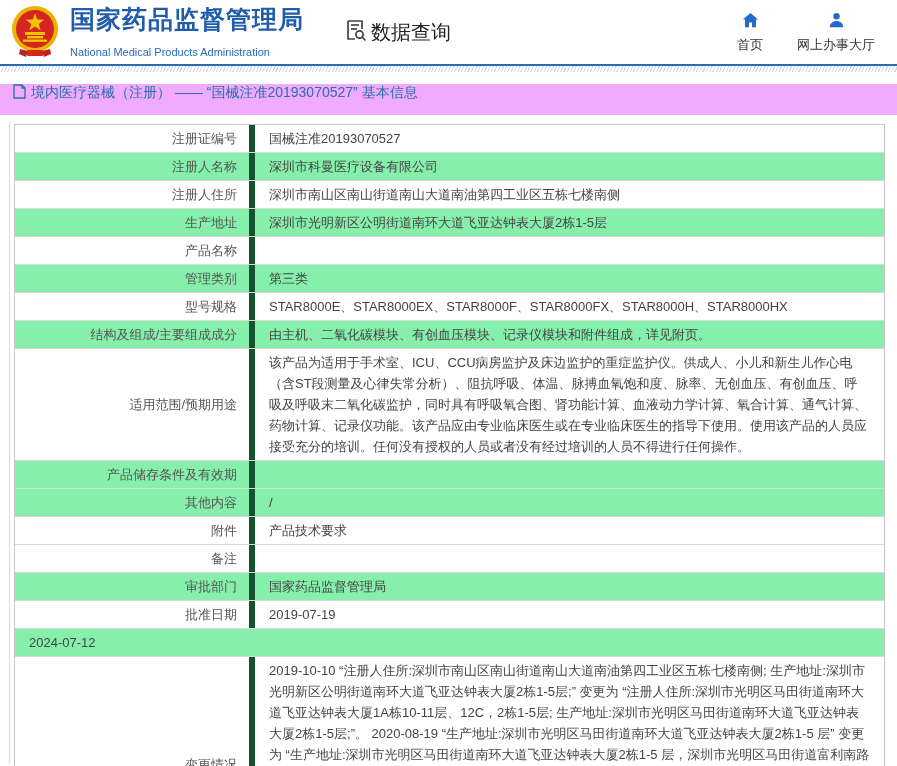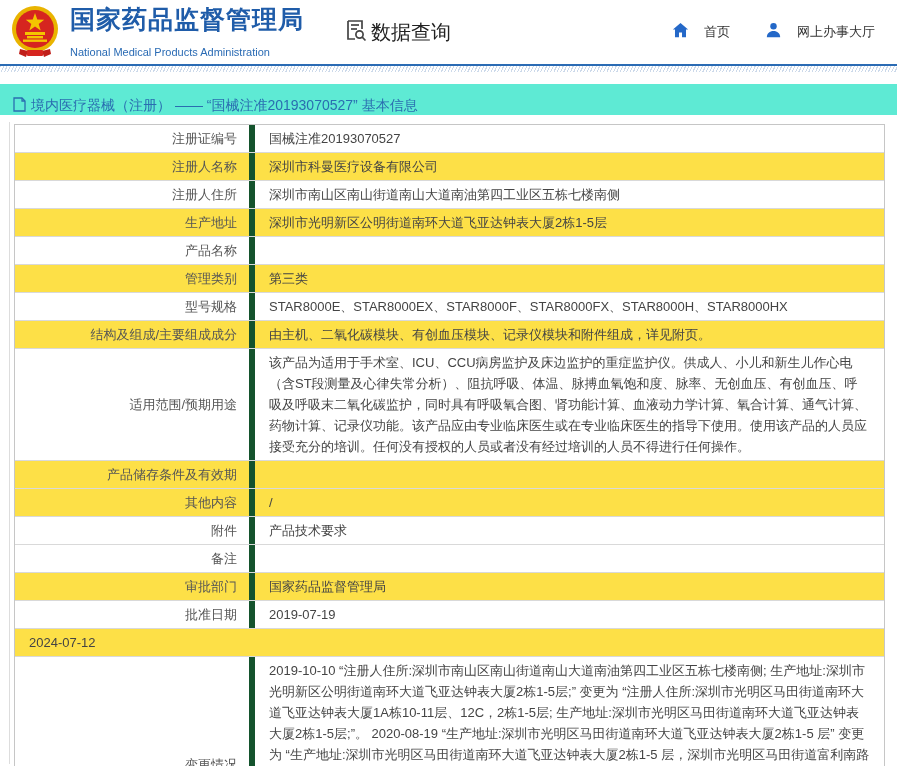--- a/index.html
+++ b/index.html
@@ -9,31 +9,31 @@
     -webkit-font-smoothing:antialiased;
   }
   
   .header{display:flex;align-items:center;height:64px;padding:0 16px 0 10px;}
   .logo{width:50px;height:54px;flex:none;}
   .title-block{margin-left:10px;line-height:1.1;}
   .org-zh{color:#1f5ca9;font-size:25px;font-weight:bold;letter-spacing:1px;}
   .org-en{color:#2a6bb4;font-size:11px;margin-top:12px;}
   .data-query{display:flex;align-items:center;gap:3px;margin-left:40px;color:#222;font-size:20px;cursor:pointer;}
   .nav{margin-left:auto;display:flex;gap:34px;padding-right:6px;}
-  .nav-item{display:flex;flex-direction:row;align-items:center;gap:14px;font-size:13px;color:#333;cursor:pointer;}
+  .nav-item{display:flex;flex-direction:column;align-items:center;gap:3px;font-size:13px;color:#333;cursor:pointer;}
   .nav-item svg{width:19px;height:19px;}
   .blue-rule{border-top:2px solid #2a6bb4;}
   .hatch{height:6px;background:repeating-linear-gradient(115deg,#ccd9ea 0,#ccd9ea 1px,transparent 1px,transparent 3px);}
   
-  .breadcrumb{margin-top:12px;background:#5eead4;height:31px;display:flex;align-items:flex-end;padding-left:13px;color:#2a6db0;font-size:14px;gap:5px;}
+  .breadcrumb{margin-top:12px;background:#f0abfc;height:31px;display:flex;align-items:flex-start;padding-left:13px;color:#2a6db0;font-size:14px;gap:5px;}
   
   .table-wrap{margin:9px 12px 0 14px;border:1px solid #c6c6c6;font-size:13px;}
   .row{display:flex;border-bottom:1px solid #d9d9d9;background:#fff;}
   .row:last-child{border-bottom:none;}
-  .row.alt{background:#fde047;}
+  .row.alt{background:#86efac;}
   .cell-label{width:240px;flex:none;display:flex;align-items:center;justify-content:flex-end;gap:3px;
     padding:3px 12px 3px 8px;color:#555;border-right:6px solid #14532d;text-align:right;
     min-height:27px;box-sizing:border-box;line-height:18px;}
   .cell-value{flex:1;display:flex;align-items:center;padding:3px 14px;color:#444;line-height:21px;
     min-height:27px;box-sizing:border-box;}
   .left-divider{position:absolute;left:9px;top:122px;bottom:2px;width:1px;background:#ddd;}
 </style>
 </head>
 <body>
 

